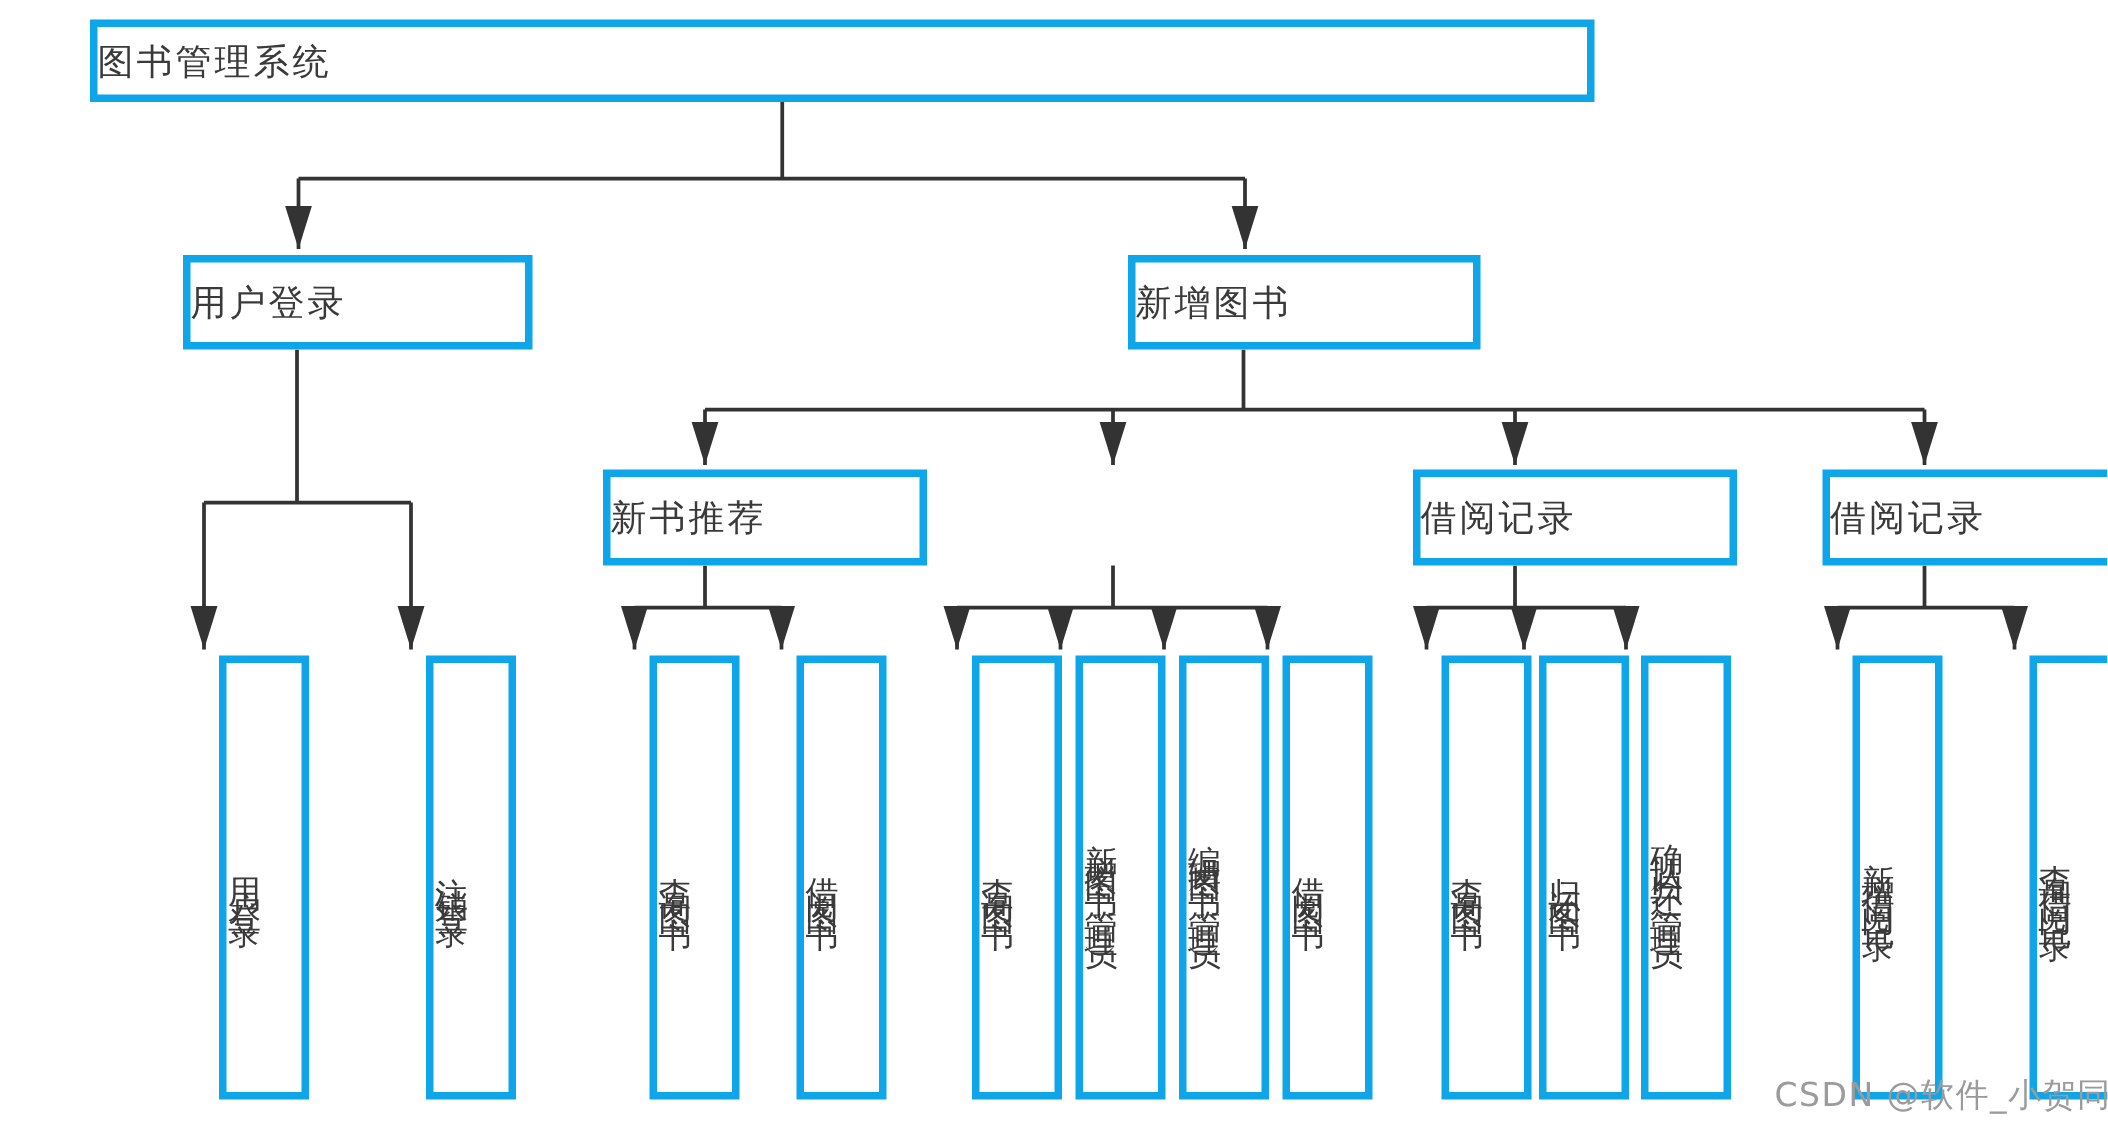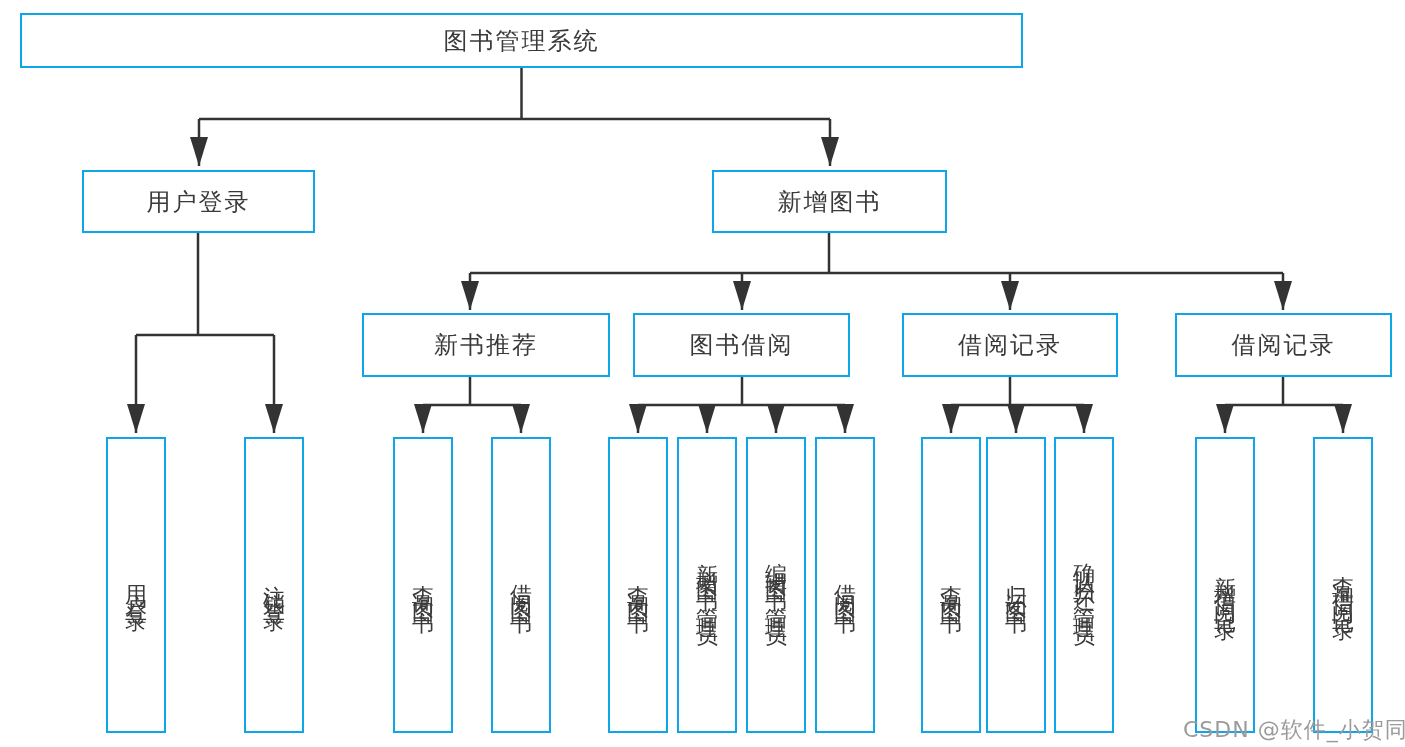--- a/index.html
+++ b/index.html
@@ -17,26 +17,27 @@
   }
   .connectors {
     position: absolute;
     left: 0;
     top: 0;
     pointer-events: none;
   }
   .box {
     position: absolute;
     box-sizing: border-box;
-    border: 2px solid #0ea5e9;
+    border: 5px solid #0ea5e9;
     background: #ffffff;
     display: flex;
     align-items: center;
-    justify-content: center;
+    justify-content: flex-start;
     z-index: 2;
+    margin-left: 40px;
   }
   .h-label {
     font-size: 24px;
     letter-spacing: 2px;
     color: #3a3a3a;
     white-space: nowrap;
   }
   .v-label {
     writing-mode: vertical-rl;
     text-orientation: mixed;
@@ -128,25 +129,22 @@
     <span class="h-label">图书管理系统</span>
   </div>
 
   <div class="box" style="left:82px; top:170px; width:233px; height:63px;">
     <span class="h-label">用户登录</span>
   </div>
   <div class="box" style="left:712px; top:170px; width:235px; height:63px;">
     <span class="h-label">新增图书</span>
   </div>
 
-  <div class="box" style="left:362px; top:313px; width:248px; height:64px;">
+  <div class="box" style="left:362px; top:313px; width:216px; height:64px;">
     <span class="h-label">新书推荐</span>
-  </div>
-  <div class="box" style="left:633px; top:313px; width:217px; height:64px;">
-    <span class="h-label">图书借阅</span>
   </div>
   <div class="box" style="left:902px; top:313px; width:216px; height:64px;">
     <span class="h-label">借阅记录</span>
   </div>
   <div class="box" style="left:1175px; top:313px; width:217px; height:64px;">
     <span class="h-label">借阅记录</span>
   </div>
 
   <div class="box" style="left:106px; top:437px; width:60px; height:296px;">
     <span class="v-label">用户登录</span>

